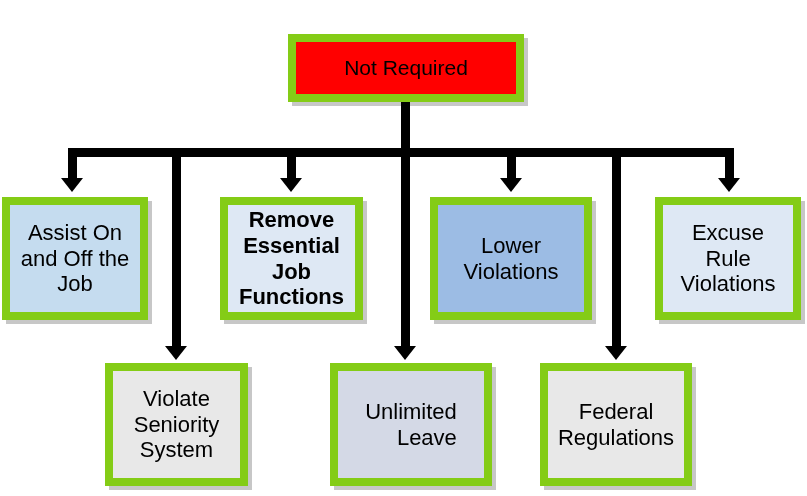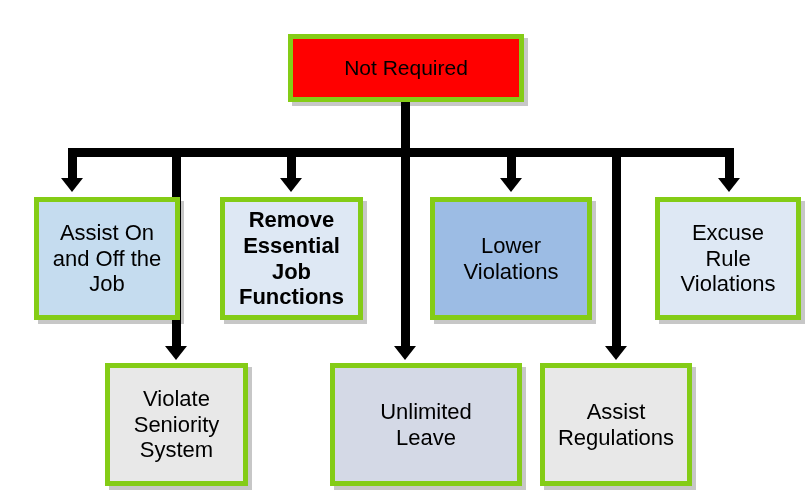--- a/index.html
+++ b/index.html
@@ -27,21 +27,21 @@
     width: 0;
     height: 0;
     border-left: 11px solid transparent;
     border-right: 11px solid transparent;
     border-top: 14px solid #000000;
   }
   
   .node {
     position: absolute;
     box-sizing: border-box;
-    border: 5px solid #84cc16;
+    border: 8px solid #84cc16;
     display: flex;
     align-items: center;
     justify-content: center;
     text-align: center;
     color: #000000;
     line-height: 1.18;
     box-shadow: 4px 4px 0 rgba(0,0,0,0.22);
   }
   .node-label {
     display: block;
@@ -82,21 +82,21 @@
   <div class="conn" style="left:612px; top:148px; width:9px; height:200px;"></div>
   <div class="arrow-head" style="left:605px; top:346px;"></div>
 
   <div class="conn" style="left:725px; top:148px; width:9px; height:32px;"></div>
   <div class="arrow-head" style="left:718px; top:178px;"></div>
 
   <div class="node root" style="left:288px; top:34px; width:236px; height:68px; background:#ff0000;">
     <span class="node-label">Not Required</span>
   </div>
 
-  <div class="node leaf" style="left:2px; top:197px; width:146px; height:123px; background:#c5dcef;margin-left:32px;">
+  <div class="node leaf" style="left:2px; top:197px; width:146px; height:123px; background:#c5dcef;">
     <span class="node-label">Assist On
 and Off the
 Job</span>
   </div>
 
   <div class="node leaf" style="left:220px; top:197px; width:143px; height:123px; background:#dee8f4;font-weight:bold;">
     <span class="node-label">Remove
 Essential
 Job
 Functions</span>
@@ -112,23 +112,23 @@
 Rule
 Violations</span>
   </div>
 
   <div class="node leaf" style="left:105px; top:363px; width:143px; height:123px; background:#e8e8e8;justify-content:center;">
     <span class="node-label">Violate
 Seniority
 System</span>
   </div>
 
-  <div class="node leaf" style="left:330px; top:363px; width:192px; height:123px; background:#d4d9e6;">
+  <div class="node leaf" style="left:330px; top:363px; width:162px; height:123px; background:#d4d9e6;text-align:right;">
     <span class="node-label">Unlimited
 Leave</span>
   </div>
 
   <div class="node leaf" style="left:540px; top:363px; width:152px; height:123px; background:#e8e8e8;">
-    <span class="node-label">Assist
+    <span class="node-label">Federal
 Regulations</span>
   </div>
 
 </div>
 
 </body></html>

